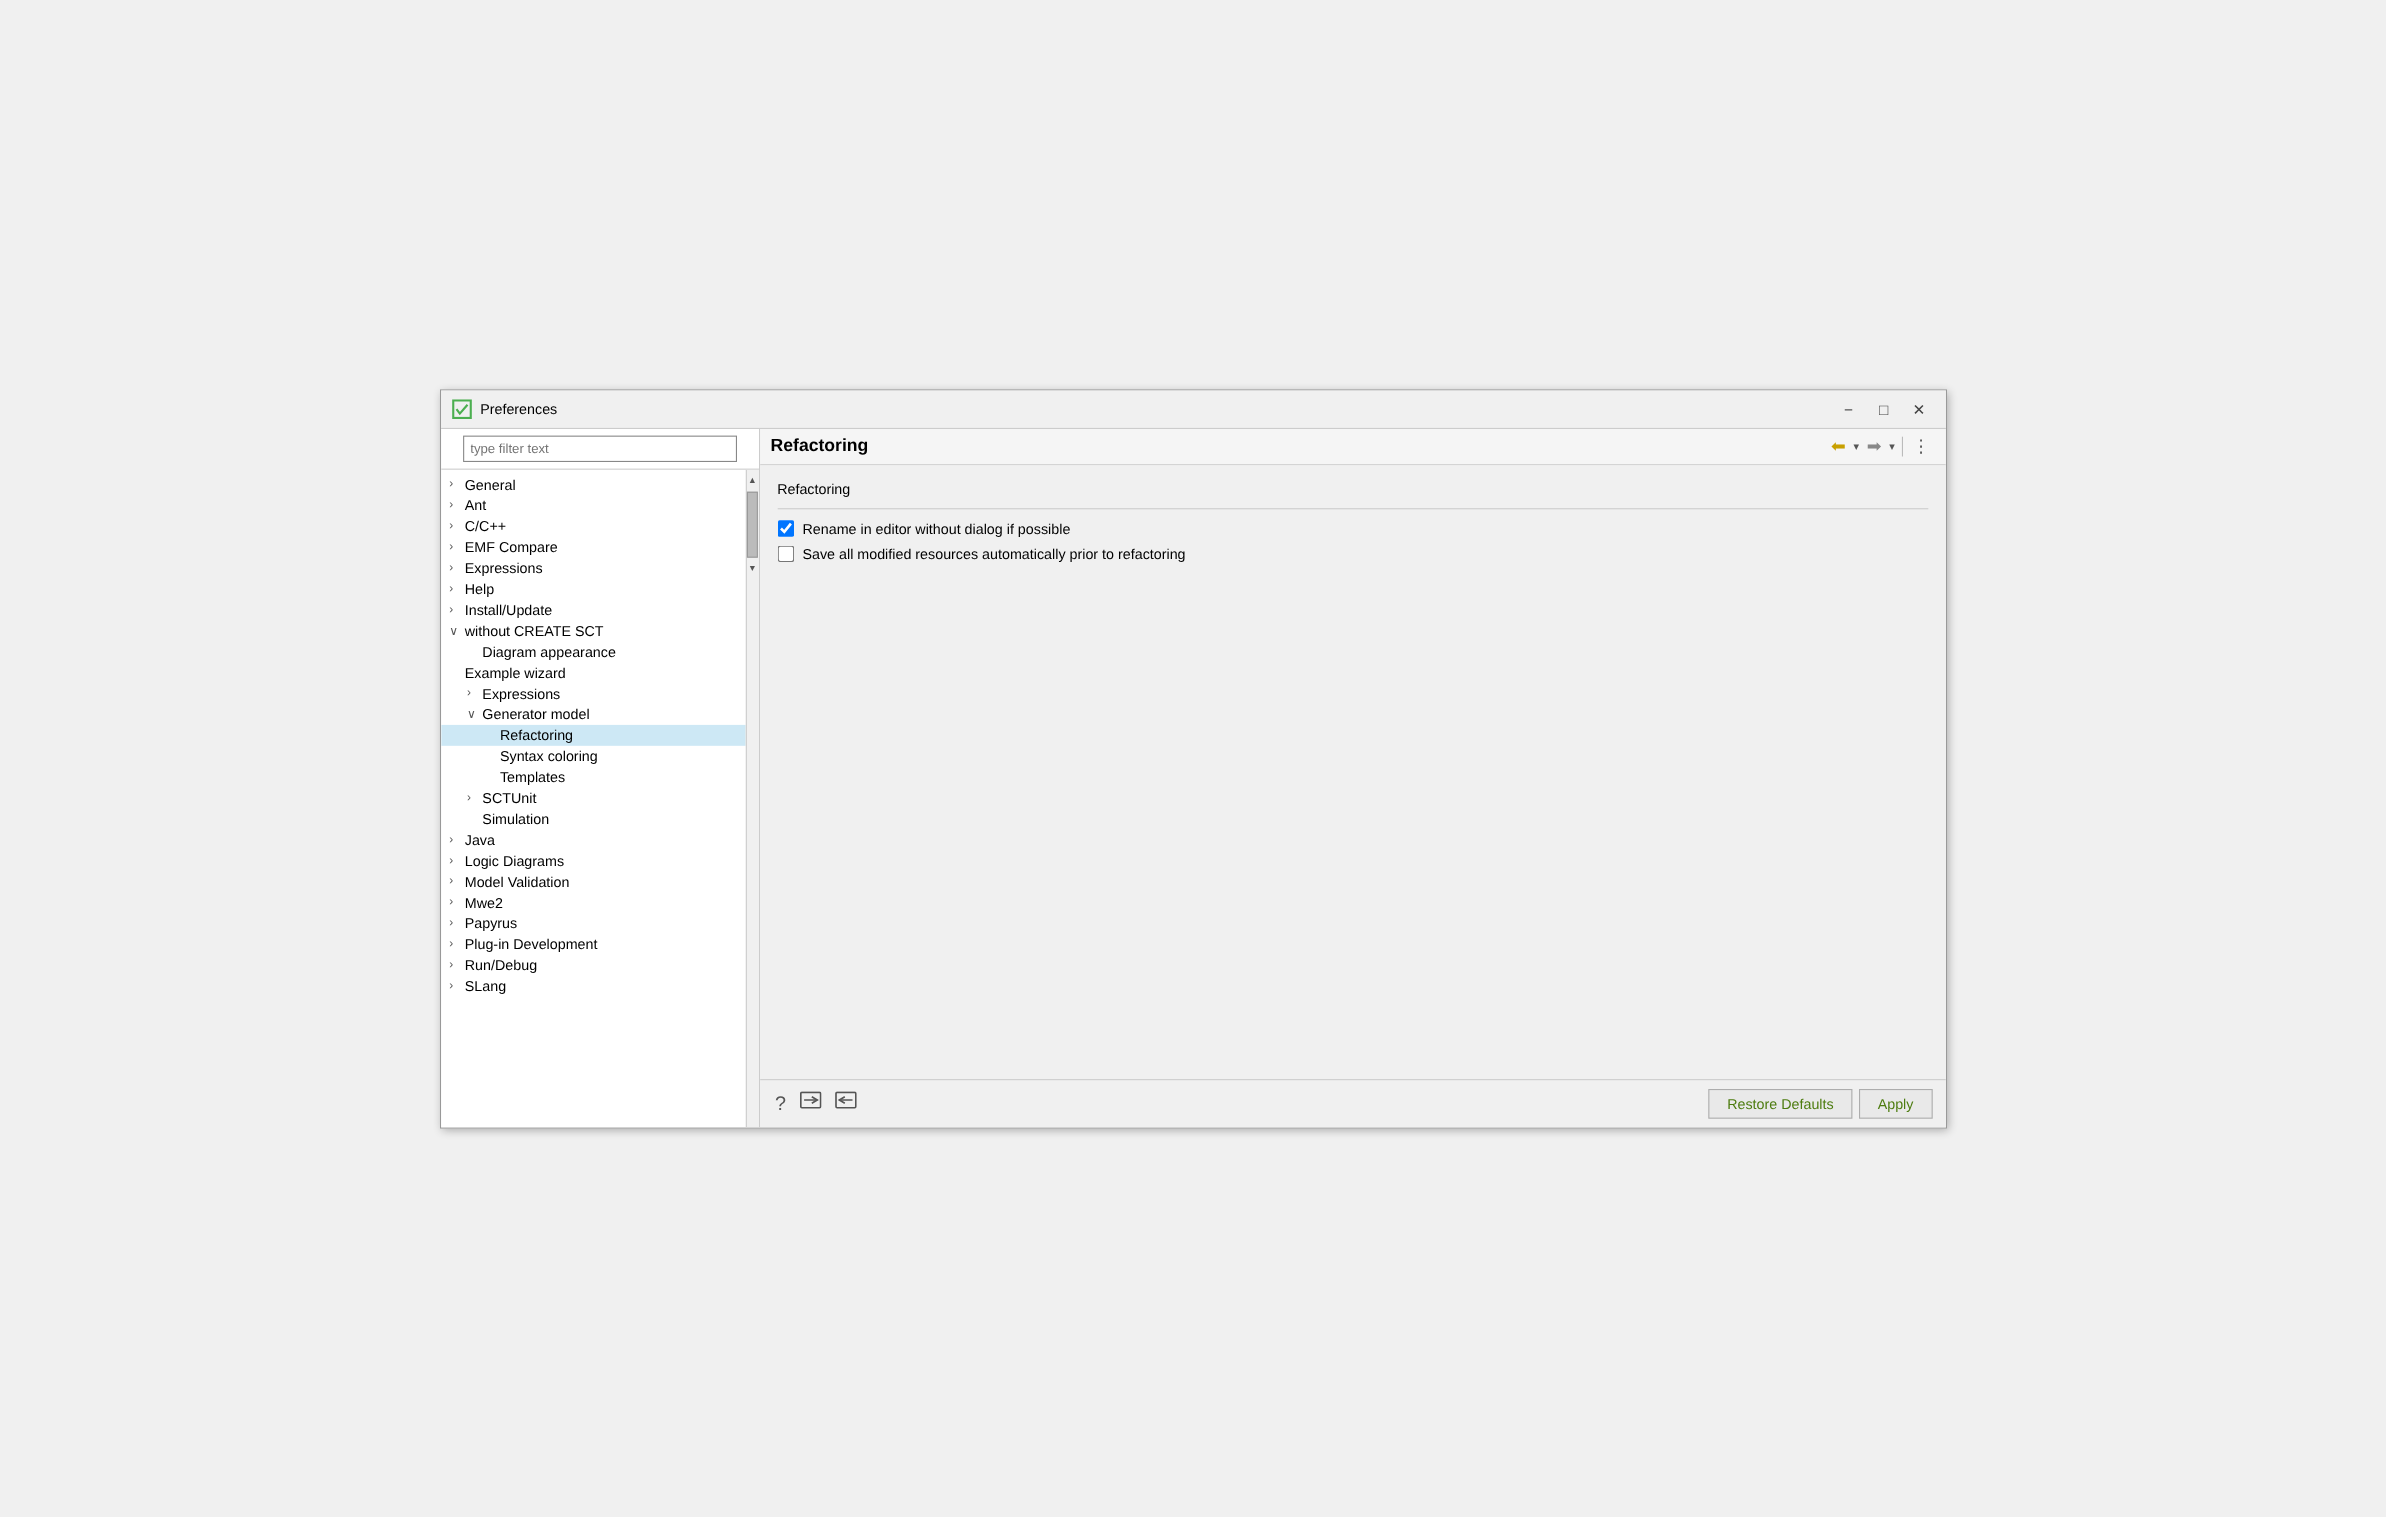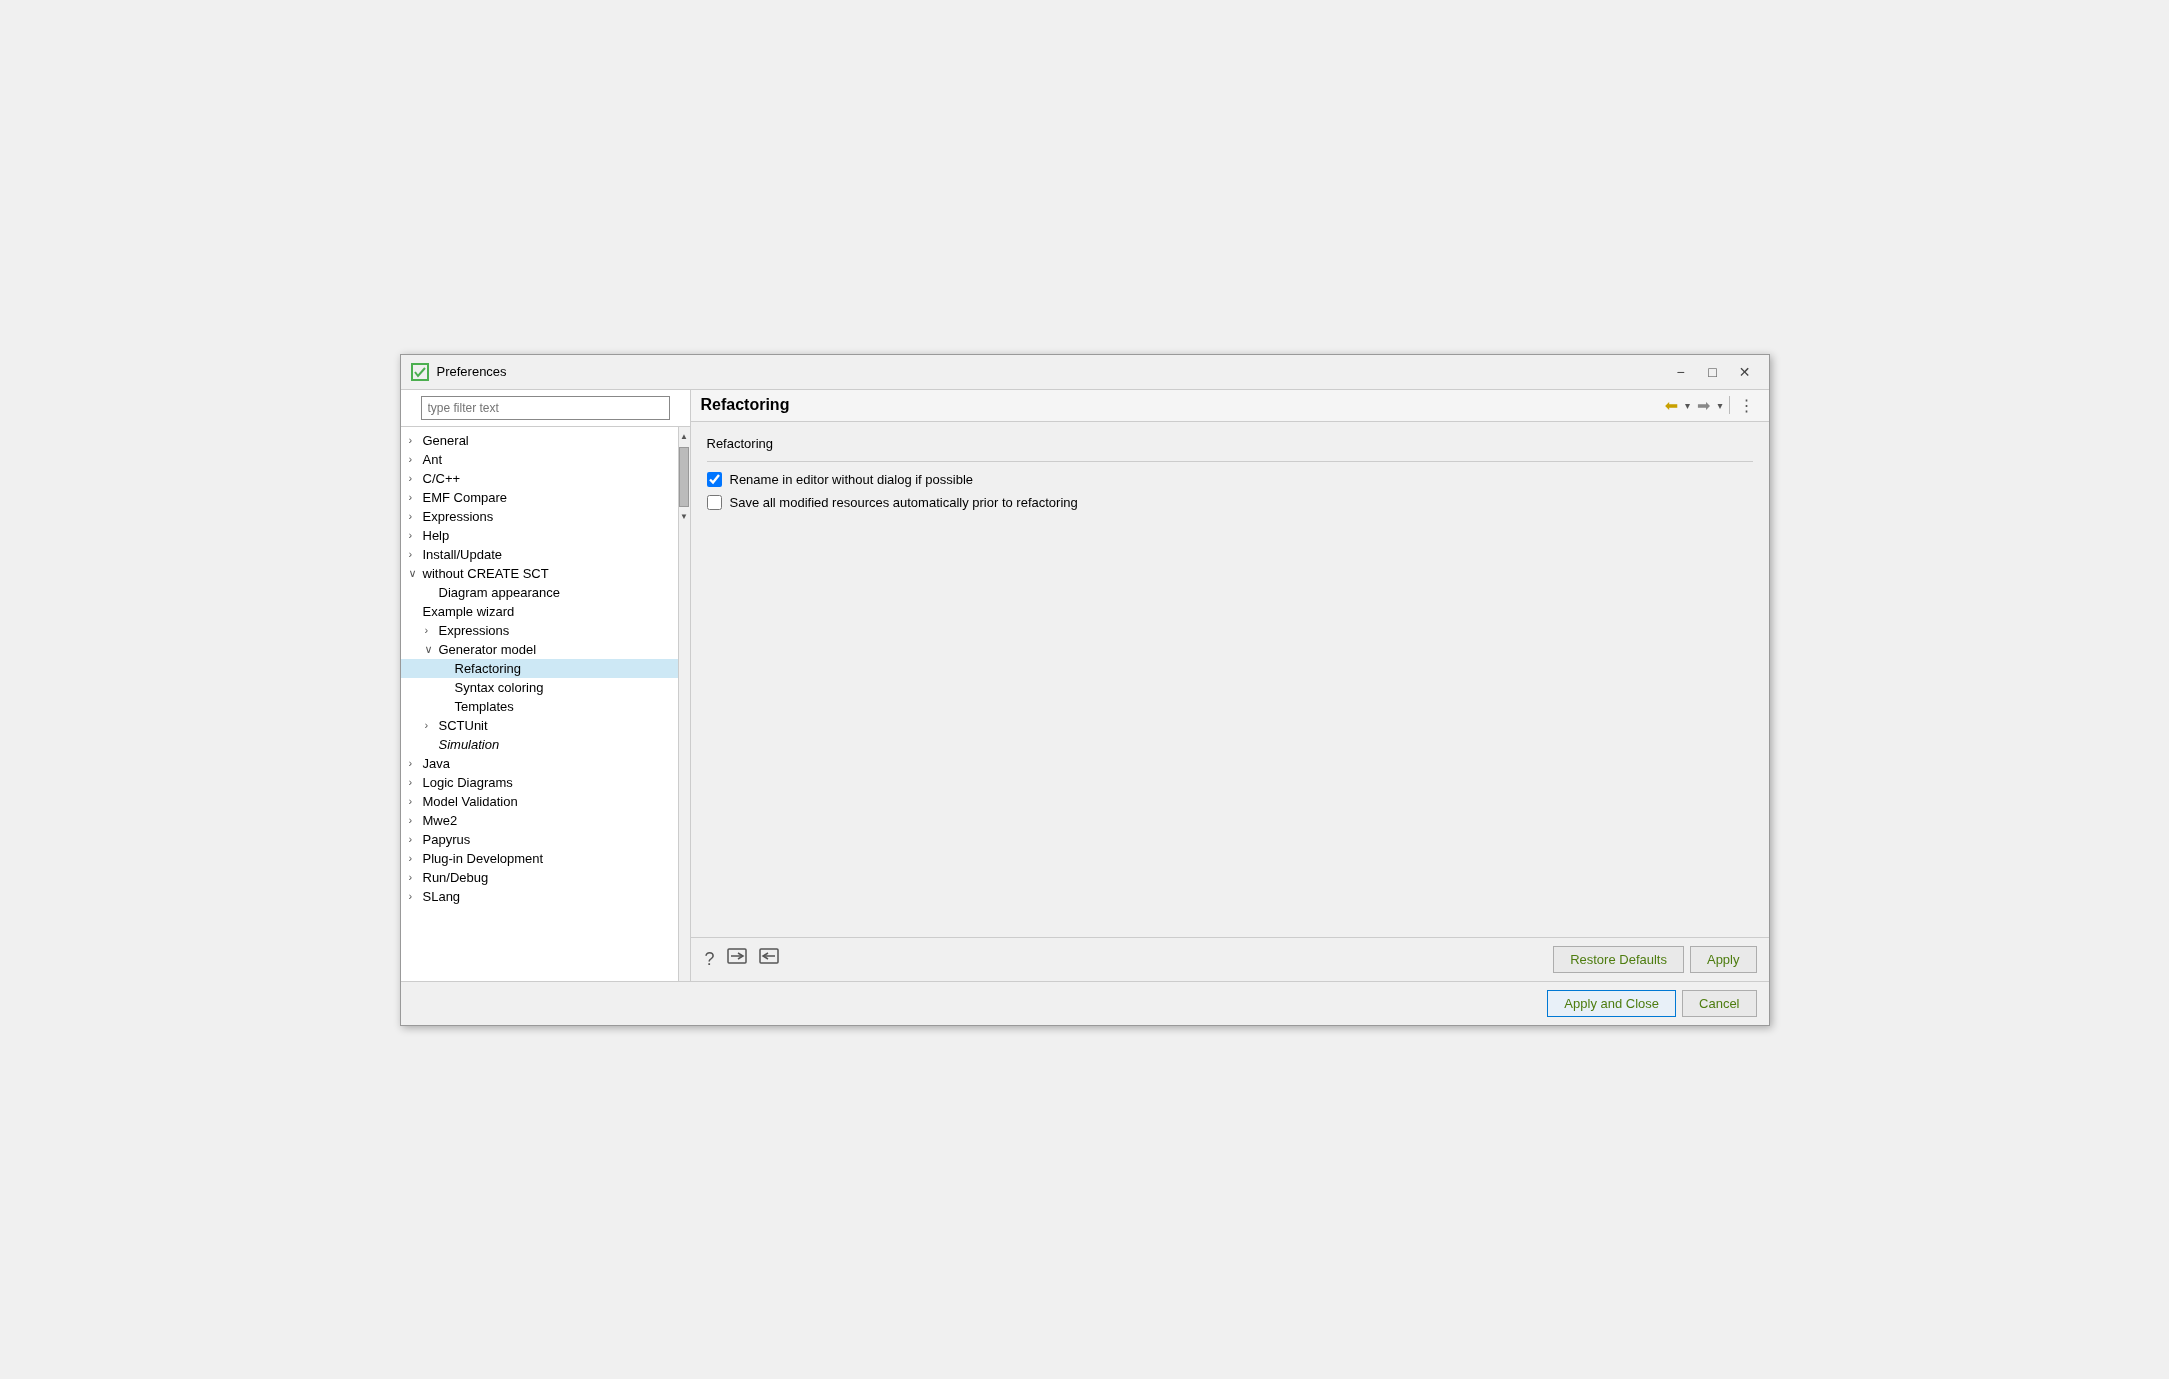--- a/index.html
+++ b/index.html
@@ -373,21 +373,21 @@
               <span class="label">Syntax coloring</span>
             </div>
             <div class="tree-item" style="padding-left: 40px;">
               <span class="arrow"></span>
               <span class="label">Templates</span>
             </div>
             <div class="tree-item" style="padding-left: 24px;">
               <span class="arrow">›</span>
               <span class="label">SCTUnit</span>
             </div>
-            <div class="tree-item" style="padding-left: 24px; font-style: italic;">
+            <div class="tree-item" style="padding-left: 24px;">
               <span class="arrow"></span>
               <span class="label">Simulation</span>
             </div>
             <div class="tree-item" style="padding-left: 8px;">
               <span class="arrow">›</span>
               <span class="label">Java</span>
             </div>
             <div class="tree-item" style="padding-left: 8px;">
               <span class="arrow">›</span>
               <span class="label">Logic Diagrams</span>
@@ -471,17 +471,13 @@
           </button>
         </div>
         <div class="bottom-right">
           <button class="action-btn">Restore Defaults</button>
           <button class="action-btn">Apply</button>
         </div>
       </div>
     </div>
   </div>
 
-  <div class="footer-bar">
-    <button class="action-btn primary">Apply and Close</button>
-    <button class="action-btn">Cancel</button>
-  </div>
 </div>
 
 </body></html>

